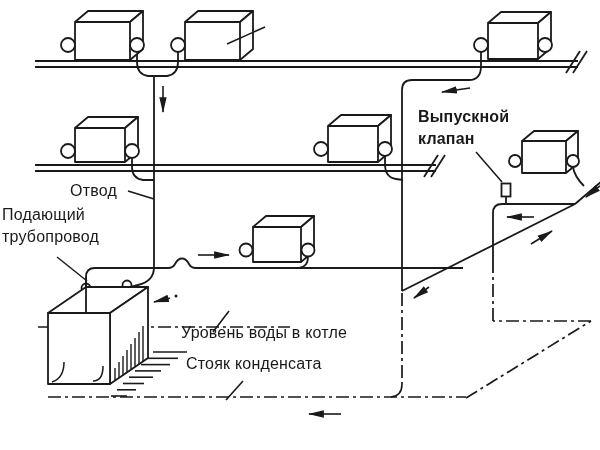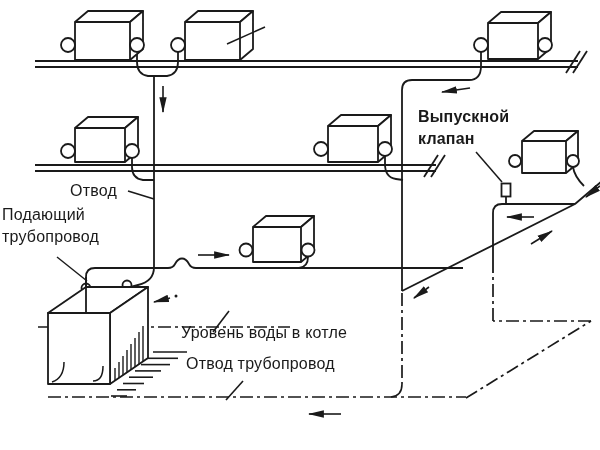--- a/index.html
+++ b/index.html
@@ -184,15 +184,15 @@
   </g>
   <circle cx="176" cy="296" r="1.5" fill="#1a1a1a"></circle>
 </svg>
 
 <div class="lbl" style="left:418px;top:106px;font-weight:bold;">Выпускной
 клапан</div>
 <div class="lbl" style="left:70px;top:180px;">Отвод</div>
 <div class="lbl" style="left:2px;top:204px;">Подающий
 трубопровод</div>
 <div class="lbl" style="left:181px;top:286px;margin-top:36px;">Уровень воды в котле</div>
-<div class="lbl" style="left:186px;top:353px;">Отвод трубопровод</div>
+<div class="lbl" style="left:186px;top:353px;">Стояк конденсата</div>
 
 </div>
 
 </body></html>

